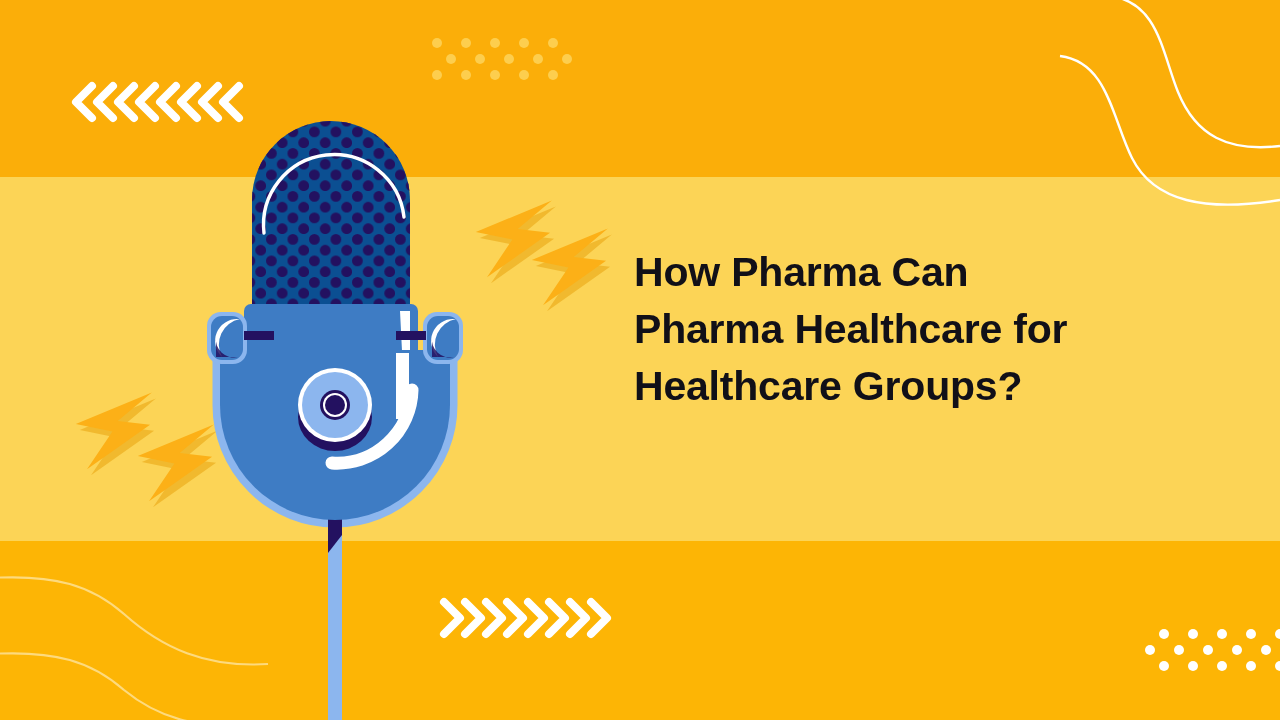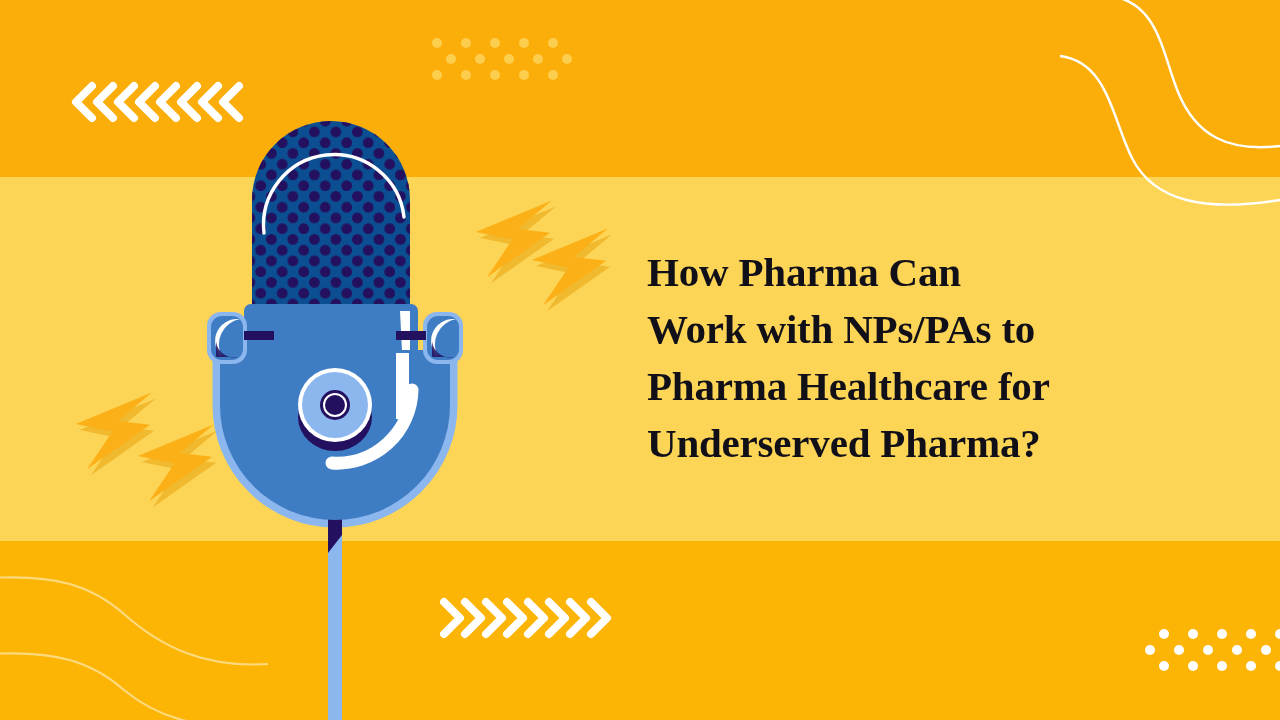--- a/index.html
+++ b/index.html
@@ -33,24 +33,23 @@
     left: 0;
     top: 0;
     width: 1280px;
     height: 720px;
     pointer-events: none;
   }
 
   
   .title-block {
     position: absolute;
-    left: 647px;
+    left: 634px;
     top: 244px;
     width: 570px;
-    font-family: Liberation Serif, serif;
   }
   .title-line {
     font-size: 41px;
     font-weight: 700;
     line-height: 57px;
     letter-spacing: -0.2px;
     color: #111018;
     white-space: nowrap;
   }
 
@@ -252,18 +251,17 @@
         <rect x="247" y="211" width="32" height="44" rx="11" fill="#3E7CC4"></rect>
         <path d="M 274 214 A 22 22 0 0 0 258 252 A 26 26 0 0 1 276 214 Z" fill="#FFFFFF"></path>
         <path d="M 252 232 A 18 18 0 0 0 274 252 L 252 252 Z" fill="#231160" opacity="0.85"></path>
         <rect x="216" y="226" width="30" height="9" fill="#231160"></rect>
       </g>
     </svg>
   </div>
 
   <div class="title-block">
     <div class="title-line">How Pharma Can</div>
-    <div class="title-line">Work with NPs/PAs to</div>
     <div class="title-line">Pharma Healthcare for</div>
-    <div class="title-line">Underserved Pharma?</div>
+    <div class="title-line">Healthcare Groups?</div>
   </div>
 
 </div>
 
 </body></html>

